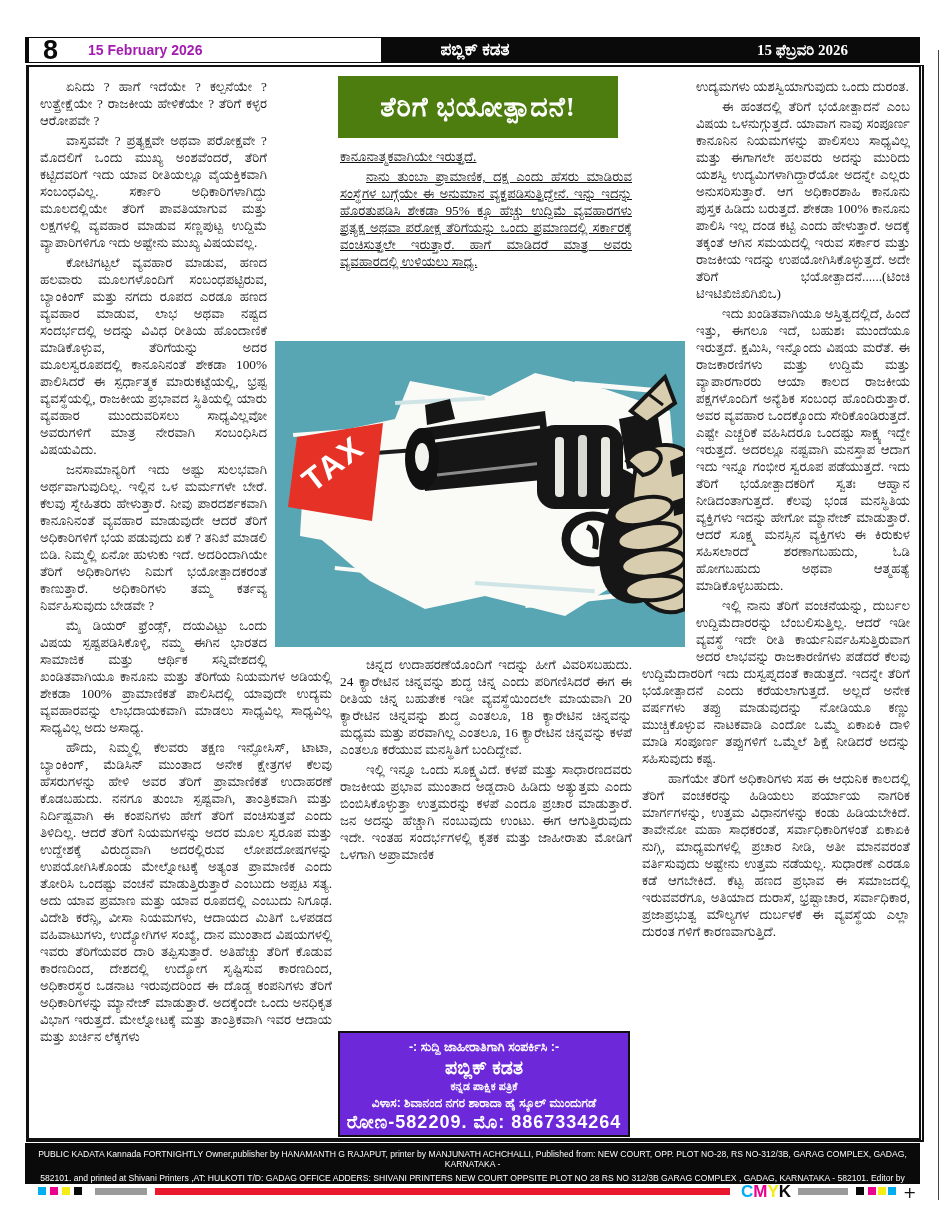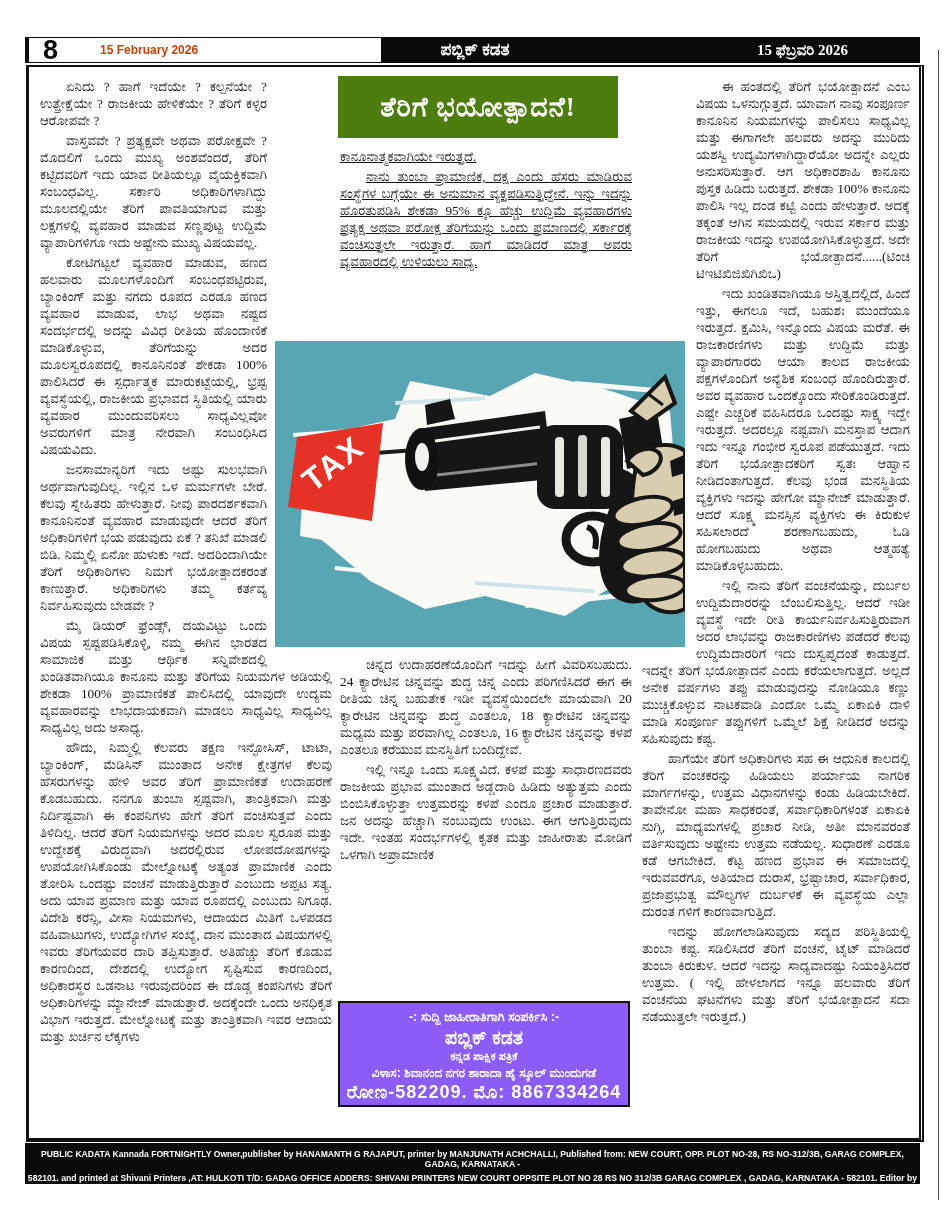--- a/index.html
+++ b/index.html
@@ -4,22 +4,22 @@
 <style>
   html,body{margin:0;padding:0;background:#ffffff;}
   #page{position:relative;width:945px;height:1211px;background:#fff;overflow:hidden;
         font-family:"Liberation Serif","DejaVu Serif",serif;color:#141414;}
   
   .header-bar{position:absolute;left:25px;top:37px;width:895px;height:26px;background:#0a0a0a;}
   .pageno-box{position:absolute;left:4px;top:1px;width:352px;height:24px;background:#ffffff;
               display:flex;align-items:center;}
   .pageno{font-family:"Liberation Sans",sans-serif;font-weight:bold;font-size:27px;line-height:24px;
           padding-left:14px;color:#0a0a0a;}
-  .date-en{font-family:"Liberation Sans",sans-serif;font-weight:bold;font-size:12px;color:#c2410c;
-           margin-left:42px;}
+  .date-en{font-family:"Liberation Sans",sans-serif;font-weight:bold;font-size:14px;color:#a21caf;
+           margin-left:30px;}
   .masthead{position:absolute;left:330px;top:2px;width:240px;text-align:center;color:#fff;
             font-weight:bold;font-size:17px;line-height:22px;}
   .date-kn{position:absolute;right:72px;top:2px;color:#ffffff;font-weight:bold;font-size:15px;line-height:22px;}
   
   .frame{position:absolute;left:26px;top:65px;width:890px;height:1071px;
          border-top:2px solid #111;border-bottom:4px solid #111;
          border-left:3px solid #111;border-right:5px double #111;}
   
   .col{position:absolute;text-align:justify;font-size:13.3px;line-height:17px;overflow:hidden;}
   .col p{margin:0 0 3px 0;text-indent:26px;}
@@ -30,32 +30,32 @@
   #col2bot{left:340px;top:656px;width:292px;height:372px;}
   .wrap-spacer-r{float:right;width:57px;height:306px;margin:265px 0 6px 8px;}
   .wrap-spacer-l{float:left;width:46px;height:306px;margin:266px 8px 6px 0;}
   
   .headline-box{position:absolute;left:338px;top:76px;width:280px;height:62px;background:#4d7c0f;
                 display:flex;align-items:center;justify-content:center;}
   .headline-box span{color:#ffffff;font-weight:bold;font-size:27px;letter-spacing:1px;}
   
   .illus{position:absolute;left:275px;top:341px;width:410px;height:306px;}
   
-  .adbox{position:absolute;left:338px;top:1001px;width:288px;height:102px;background:#8b5cf6;
+  .adbox{position:absolute;left:338px;top:1031px;width:288px;height:102px;background:#6d28d9;
          border:2px solid #111;color:#fff;text-align:center;
          font-family:"Liberation Sans","DejaVu Sans",sans-serif;}
   .adbox .l1{font-size:12.5px;font-weight:bold;margin-top:7px;}
   .adbox .l2{font-size:19px;font-weight:bold;margin-top:2px;}
   .adbox .l3{font-size:11px;font-weight:bold;margin-top:1px;}
   .adbox .l4{font-size:12px;font-weight:bold;margin-top:3px;}
   .adbox .l5{font-size:18px;font-weight:bold;margin-top:2px;letter-spacing:1px;}
   
   .footer-bar{position:absolute;left:25px;top:1143px;width:895px;height:41px;background:#0a0a0a;
               color:#fff;font-family:"Liberation Sans","DejaVu Sans",sans-serif;
-              font-size:8.6px;text-align:center;font-weight:bold;}
+              font-size:8.6px;text-align:center;}
   .footer-bar div{margin-top:6px;}
   .footer-bar div + div{margin-top:4px;}
   
   .marks{position:absolute;left:0;top:1185px;width:945px;height:20px;}
   .sq{position:absolute;top:2px;width:8px;height:8px;}
   .graybar{position:absolute;top:3px;height:7px;background:#9a9a9a;}
   .redbar{position:absolute;left:155px;top:3px;width:575px;height:7px;background:#e8192c;}
   .cmyk{position:absolute;left:741px;top:-3px;font-family:"Liberation Sans",sans-serif;
         font-weight:bold;font-size:17px;letter-spacing:0px;}
   .cross{position:absolute;top:-2px;font-size:16px;color:#111;font-family:"DejaVu Sans",sans-serif;}
@@ -148,35 +148,52 @@
     </svg>
   </div>
 
   <div id="col2bot" class="col">
     <p>ಚಿನ್ನದ ಉದಾಹರಣೆಯೊಂದಿಗೆ ಇದನ್ನು ಹೀಗೆ ವಿವರಿಸಬಹುದು. 24 ಕ್ಯಾರೇಟಿನ ಚಿನ್ನವನ್ನು ಶುದ್ಧ ಚಿನ್ನ ಎಂದು ಪರಿಗಣಿಸಿದರೆ ಈಗ ಈ ರೀತಿಯ ಚಿನ್ನ ಬಹುತೇಕ ಇಡೀ ವ್ಯವಸ್ಥೆಯಿಂದಲೇ ಮಾಯವಾಗಿ 20 ಕ್ಯಾರೇಟಿನ ಚಿನ್ನವನ್ನು ಶುದ್ಧ ಎಂತಲೂ, 18 ಕ್ಯಾರೇಟಿನ ಚಿನ್ನವನ್ನು ಮಧ್ಯಮ ಮತ್ತು ಪರವಾಗಿಲ್ಲ ಎಂತಲೂ, 16 ಕ್ಯಾರೇಟಿನ ಚಿನ್ನವನ್ನು ಕಳಪೆ ಎಂತಲೂ ಕರೆಯುವ ಮನಸ್ಥಿತಿಗೆ ಬಂದಿದ್ದೇವೆ.</p>
     <p>ಇಲ್ಲಿ ಇನ್ನೂ ಒಂದು ಸೂಕ್ಷ್ಮವಿದೆ. ಕಳಪೆ ಮತ್ತು ಸಾಧಾರಣದವರು ರಾಜಕೀಯ ಪ್ರಭಾವ ಮುಂತಾದ ಅಡ್ಡದಾರಿ ಹಿಡಿದು ಅತ್ಯುತ್ತಮ ಎಂದು ಬಿಂಬಿಸಿಕೊಳ್ಳುತ್ತಾ ಉತ್ತಮರನ್ನು ಕಳಪೆ ಎಂದೂ ಪ್ರಚಾರ ಮಾಡುತ್ತಾರೆ. ಜನ ಅದನ್ನು ಹೆಚ್ಚಾಗಿ ನಂಬುವುದು ಉಂಟು. ಈಗ ಆಗುತ್ತಿರುವುದು ಇದೇ. ಇಂತಹ ಸಂದರ್ಭಗಳಲ್ಲಿ ಕೃತಕ ಮತ್ತು ಜಾಹೀರಾತು ಮೋಡಿಗೆ ಒಳಗಾಗಿ ಅಪ್ರಾಮಾಣಿಕ</p>
   </div>
 
   <div id="col3" class="col">
     <div class="wrap-spacer-l"></div>
+    <p class="cont">ಉದ್ಯಮಗಳು ಯಶಸ್ವಿಯಾಗುವುದು ಒಂದು ದುರಂತ.</p>
     <p>ಈ ಹಂತದಲ್ಲಿ ತೆರಿಗೆ ಭಯೋತ್ಪಾದನೆ ಎಂಬ ವಿಷಯ ಒಳನುಗ್ಗುತ್ತದೆ. ಯಾವಾಗ ನಾವು ಸಂಪೂರ್ಣ ಕಾನೂನಿನ ನಿಯಮಗಳನ್ನು ಪಾಲಿಸಲು ಸಾಧ್ಯವಿಲ್ಲ ಮತ್ತು ಈಗಾಗಲೇ ಹಲವರು ಅದನ್ನು ಮುರಿದು ಯಶಸ್ವಿ ಉದ್ಯಮಿಗಳಾಗಿದ್ದಾರೆಯೋ ಅದನ್ನೇ ಎಲ್ಲರು ಅನುಸರಿಸುತ್ತಾರೆ. ಆಗ ಅಧಿಕಾರಶಾಹಿ ಕಾನೂನು ಪುಸ್ತಕ ಹಿಡಿದು ಬರುತ್ತದೆ. ಶೇಕಡಾ 100% ಕಾನೂನು ಪಾಲಿಸಿ ಇಲ್ಲ ದಂಡ ಕಟ್ಟಿ ಎಂದು ಹೇಳುತ್ತಾರೆ. ಅದಕ್ಕೆ ತಕ್ಕಂತೆ ಆಗಿನ ಸಮಯದಲ್ಲಿ ಇರುವ ಸರ್ಕಾರ ಮತ್ತು ರಾಜಕೀಯ ಇದನ್ನು ಉಪಯೋಗಿಸಿಕೊಳ್ಳುತ್ತದೆ. ಅದೇ ತೆರಿಗೆ ಭಯೋತ್ಪಾದನೆ......(ಟಿಂಚಿ ಟಿಇಟಿಖಿಜಿಖಿಗಿಖಿಒ)</p>
     <p>ಇದು ಖಂಡಿತವಾಗಿಯೂ ಅಸ್ತಿತ್ವದಲ್ಲಿದೆ, ಹಿಂದೆ ಇತ್ತು, ಈಗಲೂ ಇದೆ, ಬಹುಶಃ ಮುಂದೆಯೂ ಇರುತ್ತದೆ. ಕ್ಷಮಿಸಿ, ಇನ್ನೊಂದು ವಿಷಯ ಮರೆತೆ. ಈ ರಾಜಕಾರಣಿಗಳು ಮತ್ತು ಉದ್ದಿಮೆ ಮತ್ತು ವ್ಯಾಪಾರಗಾರರು ಆಯಾ ಕಾಲದ ರಾಜಕೀಯ ಪಕ್ಷಗಳೊಂದಿಗೆ ಅನ್ಯೆಶಿಕ ಸಂಬಂಧ ಹೊಂದಿರುತ್ತಾರೆ. ಅವರ ವ್ಯವಹಾರ ಒಂದಕ್ಕೊಂದು ಸೇರಿಕೊಂಡಿರುತ್ತದೆ. ಎಷ್ಟೇ ಎಚ್ಚರಿಕೆ ವಹಿಸಿದರೂ ಒಂದಷ್ಟು ಸಾಕ್ಷ್ಯ ಇದ್ದೇ ಇರುತ್ತದೆ. ಅದರಲ್ಲೂ ನಷ್ಟವಾಗಿ ಮನಸ್ತಾಪ ಆದಾಗ ಇದು ಇನ್ನೂ ಗಂಭೀರ ಸ್ವರೂಪ ಪಡೆಯುತ್ತದೆ. ಇದು ತೆರಿಗೆ ಭಯೋತ್ಪಾದಕರಿಗೆ ಸ್ವತಃ ಆಹ್ವಾನ ನೀಡಿದಂತಾಗುತ್ತದೆ. ಕೆಲವು ಭಂಡ ಮನಸ್ಥಿತಿಯ ವ್ಯಕ್ತಿಗಳು ಇದನ್ನು ಹೇಗೋ ಮ್ಯಾನೇಜ್ ಮಾಡುತ್ತಾರೆ. ಆದರೆ ಸೂಕ್ಷ್ಮ ಮನಸ್ಸಿನ ವ್ಯಕ್ತಿಗಳು ಈ ಕಿರುಕುಳ ಸಹಿಸಲಾರದೆ ಶರಣಾಗಬಹುದು, ಓಡಿ ಹೋಗಬಹುದು ಅಥವಾ ಆತ್ಮಹತ್ಯೆ ಮಾಡಿಕೊಳ್ಳಬಹುದು.</p>
     <p>ಇಲ್ಲಿ ನಾನು ತೆರಿಗೆ ವಂಚನೆಯನ್ನು, ದುರ್ಬಲ ಉದ್ದಿಮೆದಾರರನ್ನು ಬೆಂಬಲಿಸುತ್ತಿಲ್ಲ. ಆದರೆ ಇಡೀ ವ್ಯವಸ್ಥೆ ಇದೇ ರೀತಿ ಕಾರ್ಯನಿರ್ವಹಿಸುತ್ತಿರುವಾಗ ಅದರ ಲಾಭವನ್ನು ರಾಜಕಾರಣಿಗಳು ಪಡೆದರೆ ಕೆಲವು ಉದ್ದಿಮೆದಾರರಿಗೆ ಇದು ದುಸ್ವಪ್ನದಂತೆ ಕಾಡುತ್ತದೆ. ಇದನ್ನೇ ತೆರಿಗೆ ಭಯೋತ್ಪಾದನೆ ಎಂದು ಕರೆಯಲಾಗುತ್ತದೆ. ಅಲ್ಲದೆ ಅನೇಕ ವರ್ಷಗಳು ತಪ್ಪು ಮಾಡುವುದನ್ನು ನೋಡಿಯೂ ಕಣ್ಣು ಮುಚ್ಚಿಕೊಳ್ಳುವ ನಾಟಕವಾಡಿ ಎಂದೋ ಒಮ್ಮೆ ಏಕಾಏಕಿ ದಾಳಿ ಮಾಡಿ ಸಂಪೂರ್ಣ ತಪ್ಪುಗಳಿಗೆ ಒಮ್ಮೆಲೆ ಶಿಕ್ಷೆ ನೀಡಿದರೆ ಅದನ್ನು ಸಹಿಸುವುದು ಕಷ್ಟ.</p>
     <p>ಹಾಗೆಯೇ ತೆರಿಗೆ ಅಧಿಕಾರಿಗಳು ಸಹ ಈ ಆಧುನಿಕ ಕಾಲದಲ್ಲಿ ತೆರಿಗೆ ವಂಚಕರನ್ನು ಹಿಡಿಯಲು ಪರ್ಯಾಯ ನಾಗರಿಕ ಮಾರ್ಗಗಳನ್ನು, ಉತ್ತಮ ವಿಧಾನಗಳನ್ನು ಕಂಡು ಹಿಡಿಯಬೇಕಿದೆ. ತಾವೇನೋ ಮಹಾ ಸಾಧಕರಂತೆ, ಸರ್ವಾಧಿಕಾರಿಗಳಂತೆ ಏಕಾಏಕಿ ನುಗ್ಗಿ, ಮಾಧ್ಯಮಗಳಲ್ಲಿ ಪ್ರಚಾರ ನೀಡಿ, ಅತೀ ಮಾನವರಂತೆ ವರ್ತಿಸುವುದು ಅಷ್ಟೇನು ಉತ್ತಮ ನಡೆಯಲ್ಲ. ಸುಧಾರಣೆ ಎರಡೂ ಕಡೆ ಆಗಬೇಕಿದೆ. ಕೆಟ್ಟ ಹಣದ ಪ್ರಭಾವ ಈ ಸಮಾಜದಲ್ಲಿ ಇರುವವರೆಗೂ, ಅತಿಯಾದ ದುರಾಸೆ, ಭ್ರಷ್ಟಾಚಾರ, ಸರ್ವಾಧಿಕಾರ, ಪ್ರಜಾಪ್ರಭುತ್ವ ಮೌಲ್ಯಗಳ ದುರ್ಬಳಕೆ ಈ ವ್ಯವಸ್ಥೆಯ ಎಲ್ಲಾ ದುರಂತ ಗಳಿಗೆ ಕಾರಣವಾಗುತ್ತಿದೆ.</p>
-    <p>ಇದನ್ನು ಹೋಗಲಾಡಿಸುವುದು ಸದ್ಯದ ಪರಿಸ್ಥಿತಿಯಲ್ಲಿ ತುಂಬಾ ಕಷ್ಟ. ಸಡಿಲಿಸಿದರೆ ತೆರಿಗೆ ವಂಚನೆ, ಟೈಟ್ ಮಾಡಿದರೆ ತುಂಬಾ ಕಿರುಕುಳ. ಆದರೆ ಇದನ್ನು ಸಾಧ್ಯವಾದಷ್ಟು ನಿಯಂತ್ರಿಸಿದರೆ ಉತ್ತಮ. ( ಇಲ್ಲಿ ಹೇಳಲಾಗದ ಇನ್ನೂ ಹಲವಾರು ತೆರಿಗೆ ವಂಚನೆಯ ಘಟನೆಗಳು ಮತ್ತು ತೆರಿಗೆ ಭಯೋತ್ಪಾದನೆ ಸದಾ ನಡೆಯುತ್ತಲೇ ಇರುತ್ತದೆ.)</p>
   </div>
 
   <div class="adbox">
     <div class="l1">-: ಸುದ್ದಿ ಜಾಹೀರಾತಿಗಾಗಿ ಸಂಪರ್ಕಿಸಿ :-</div>
     <div class="l2">ಪಬ್ಲಿಕ್ ಕಡತ</div>
     <div class="l3">ಕನ್ನಡ ಪಾಕ್ಷಿಕ ಪತ್ರಿಕೆ</div>
     <div class="l4">ವಿಳಾಸ: ಶಿವಾನಂದ ನಗರ ಶಾರಾದಾ ಹೈ ಸ್ಕೂಲ್ ಮುಂದುಗಡೆ</div>
     <div class="l5">ರೋಣ-582209. ಮೊ: 8867334264</div>
   </div>
 
   <div class="footer-bar">
     <div>PUBLIC KADATA Kannada FORTNIGHTLY Owner,publisher by HANAMANTH G RAJAPUT, printer by MANJUNATH ACHCHALLI, Published from: NEW COURT, OPP. PLOT NO-28, RS NO-312/3B, GARAG COMPLEX, GADAG, KARNATAKA -</div>
     <div>582101. and printed at Shivani Printers ,AT: HULKOTI T/D: GADAG OFFICE ADDERS: SHIVANI PRINTERS NEW COURT OPPSITE PLOT NO 28 RS NO 312/3B GARAG COMPLEX , GADAG, KARNATAKA - 582101. Editor by HANAMANTH G RAJAPUT.</div>
   </div>
 
+  <div class="marks">
+    <div class="sq" style="left:38px;background:#00adee"></div>
+    <div class="sq" style="left:50px;background:#ec008c"></div>
+    <div class="sq" style="left:62px;background:#f7ec13"></div>
+    <div class="sq" style="left:74px;background:#0a0a0a"></div>
+    <div class="graybar" style="left:95px;width:52px"></div>
+    <div class="redbar"></div>
+    <div class="cmyk">
+      <span style="color:#00adee">C</span><span style="color:#ec008c">M</span><span style="color:#f7ec13">Y</span><span style="color:#0a0a0a">K</span>
+    </div>
+    <div class="graybar" style="left:798px;width:50px"></div>
+    <div class="sq" style="left:856px;background:#0a0a0a"></div>
+    <div class="sq" style="left:868px;background:#ec008c"></div>
+    <div class="sq" style="left:878px;background:#f7ec13"></div>
+    <div class="sq" style="left:888px;background:#00adee"></div>
+    <div class="cross" style="left:903px">+</div>
+  </div>
 
   <div class="edge-line"></div>
 </div>
 
 </body></html>

